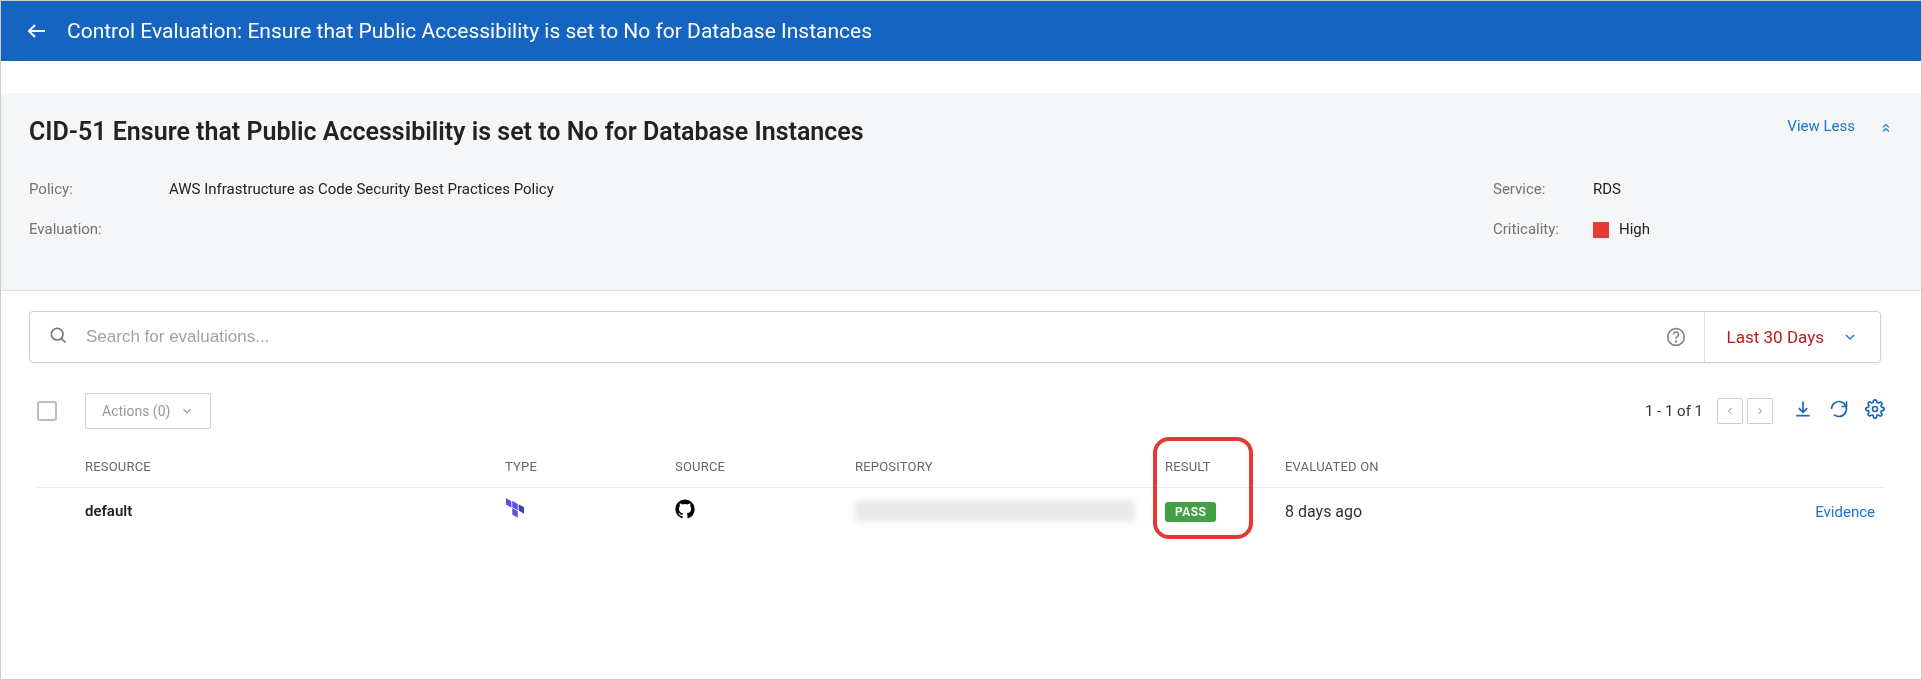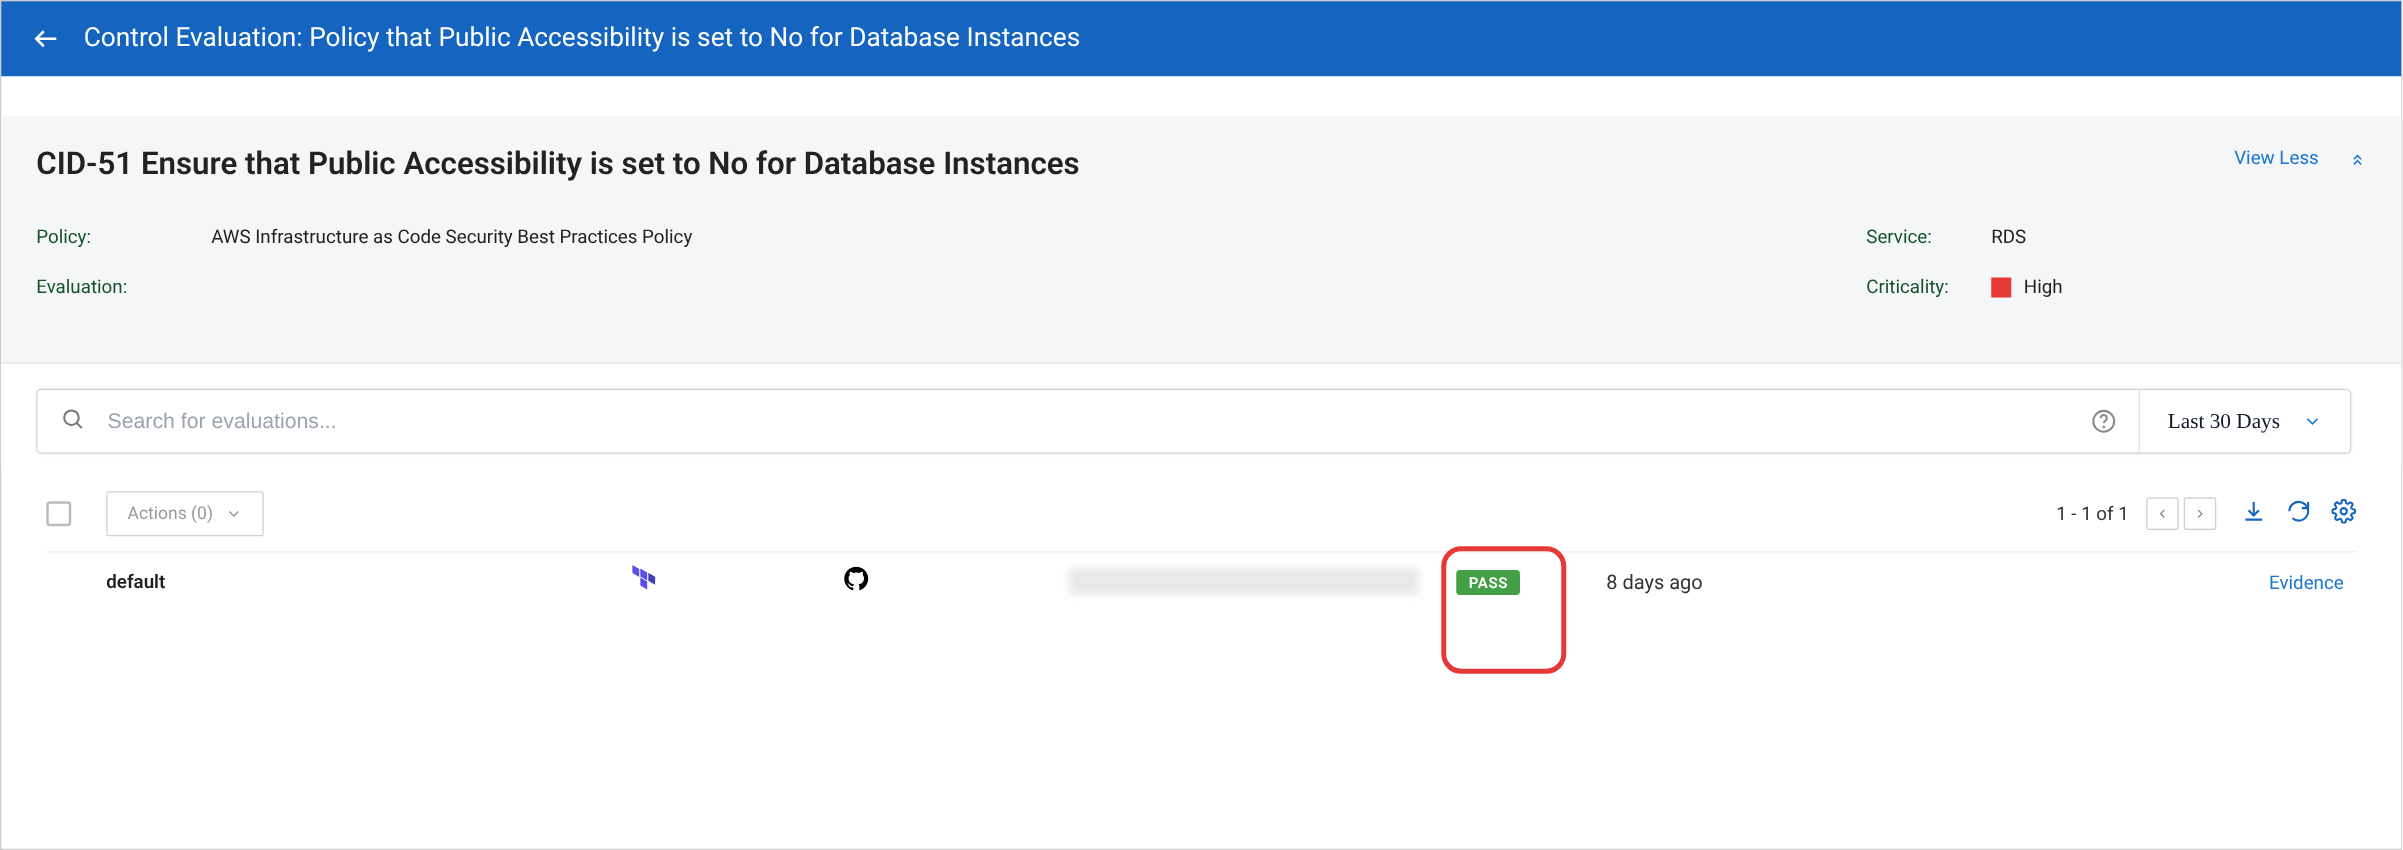--- a/index.html
+++ b/index.html
@@ -10,31 +10,31 @@
   .header-bar .back-icon svg { stroke: #fff; }
   .header-title { font-size: 21px; font-weight: 400; }
   .detail-panel { background: #f5f6f7; padding: 24px 28px 30px 28px; border-bottom: 1px solid #e0e0e0; margin-top: 32px; }
   .detail-top { display: flex; justify-content: space-between; align-items: flex-start; }
   .detail-title { font-size: 25px; font-weight: 600; color: #222; }
   .view-less { color: #1976d2; font-size: 15px; cursor: pointer; display: flex; align-items: flex-end; gap: 24px; }
   .meta-grid { margin-top: 34px; display: flex; }
   .meta-col-left { flex: 1; }
   .meta-col-right { width: 400px; }
   .meta-row { display: flex; margin-bottom: 22px; }
-  .meta-label { width: 140px; color: #14532d; font-size: 15px; }
+  .meta-label { width: 140px; color: #737373; font-size: 15px; }
   .meta-value { font-size: 15px; color: #222; }
   .view-steps-btn { border: 1px solid #90caf9; background: #e3f2fd; color: #1565c0; padding: 7px 18px; font-size: 14px; border-radius: 2px; cursor: pointer; }
   .crit-swatch { display: inline-block; width: 16px; height: 16px; background: #e53935; margin-right: 10px; vertical-align: middle; }
   .search-row { padding: 20px 40px 12px 28px; background: #fff; }
   .search-box { display: flex; align-items: center; border: 1px solid #d0d0d0; border-radius: 4px; height: 52px; box-shadow: 0 1px 3px rgba(0,0,0,0.05); }
   .search-icon-wrap { padding: 0 18px; color: #777; }
   .search-input { flex: 1; border: none; outline: none; font-size: 17px; color: #333; }
   .search-input::placeholder { color: #9ca3af; }
   .help-icon-wrap { padding: 0 18px; color: #888; border-right: 1px solid #e0e0e0; height: 100%; display: flex; align-items: center; }
-  .date-filter { padding: 0 22px; font-size: 17px; color: #0f172a; display: flex; align-items: center; gap: 18px; cursor: pointer; height: 100%; font-family: Liberation Serif, serif; }
+  .date-filter { padding: 0 22px; font-size: 17px; color: #b91c1c; display: flex; align-items: center; gap: 18px; cursor: pointer; height: 100%; }
   .table-controls { display: flex; align-items: center; padding: 18px 36px 12px 36px; }
   .checkbox { width: 20px; height: 20px; border: 2px solid #bbb; border-radius: 3px; margin-right: 28px; cursor: pointer; }
   .actions-btn { border: 1px solid #d0d0d0; background: #fff; color: #999; padding: 9px 16px; font-size: 14px; border-radius: 2px; display: flex; align-items: center; gap: 10px; cursor: pointer; }
   .spacer { flex: 1; }
   .pager-text { font-size: 15px; color: #333; margin-right: 14px; }
   .pager-btn { width: 26px; height: 26px; border: 1px solid #ccc; border-radius: 2px; display: flex; align-items: center; justify-content: center; margin-right: 4px; cursor: pointer; color: #888; }
   .toolbar-icon { margin-left: 16px; color: #1565c0; cursor: pointer; }
   .table { padding: 0 36px; }
   .thead { display: flex; border-bottom: 1px solid transparent; padding: 18px 0 12px 0; font-size: 13px; color: #666; letter-spacing: 0.2px; }
   .col-check { width: 48px; }
@@ -59,21 +59,21 @@
 <body>
 
 <div class="app">
   <div class="header-bar">
     <span class="back-icon">
       <svg width="24" height="24" viewBox="0 0 24 24" fill="none" stroke="currentColor" stroke-width="2">
           <line x1="20" y1="12" x2="4" y2="12"></line>
           <polyline points="10,18 4,12 10,6"></polyline>
         </svg>
     </span>
-    <span class="header-title">Control Evaluation: Policy that Public Accessibility is set to No for Database Instances</span>
+    <span class="header-title">Control Evaluation: Ensure that Public Accessibility is set to No for Database Instances</span>
   </div>
 
   <div class="detail-panel">
     <div class="detail-top">
       <div class="detail-title">CID-51 Ensure that Public Accessibility is set to No for Database Instances</div>
       <div class="view-less">
         <span>View Less</span>
         <svg width="14" height="14" viewBox="0 0 24 24" fill="none" stroke="#1976d2" stroke-width="2">
             <polyline points="17,11 12,6 7,11"></polyline>
             <polyline points="17,18 12,13 7,18"></polyline>
@@ -167,20 +167,30 @@
     <span class="toolbar-icon">
       <svg width="20" height="20" viewBox="0 0 24 24" fill="none" stroke="currentColor" stroke-width="2">
           <circle cx="12" cy="12" r="3"></circle>
           <path d="M19.4 15a1.7 1.7 0 0 0 .34 1.87l.06.06a2 2 0 1 1-2.83 2.83l-.06-.06a1.7 1.7 0 0 0-1.87-.34 1.7 1.7 0 0 0-1 1.56V21a2 2 0 1 1-4 0v-.09a1.7 1.7 0 0 0-1-1.56 1.7 1.7 0 0 0-1.87.34l-.06.06a2 2 0 1 1-2.83-2.83l.06-.06a1.7 1.7 0 0 0 .34-1.87 1.7 1.7 0 0 0-1.56-1H3a2 2 0 1 1 0-4h.09a1.7 1.7 0 0 0 1.56-1 1.7 1.7 0 0 0-.34-1.87l-.06-.06a2 2 0 1 1 2.83-2.83l.06.06a1.7 1.7 0 0 0 1.87.34H9a1.7 1.7 0 0 0 1-1.56V3a2 2 0 1 1 4 0v.09a1.7 1.7 0 0 0 1 1.56 1.7 1.7 0 0 0 1.87-.34l.06-.06a2 2 0 1 1 2.83 2.83l-.06.06a1.7 1.7 0 0 0-.34 1.87V9a1.7 1.7 0 0 0 1.56 1H21a2 2 0 1 1 0 4h-.09a1.7 1.7 0 0 0-1.56 1z"></path>
         </svg>
     </span>
   </div>
 
   <div class="table-wrap">
     <div class="table">
+      <div class="thead">
+        <div class="col-check"></div>
+        <div class="col-resource">RESOURCE</div>
+        <div class="col-type">TYPE</div>
+        <div class="col-source">SOURCE</div>
+        <div class="col-repo">REPOSITORY</div>
+        <div class="col-result">RESULT</div>
+        <div class="col-eval">EVALUATED ON</div>
+        <div class="col-evidence"></div>
+      </div>
       <div class="trow">
         <div class="col-check"></div>
         <div class="col-resource resource-name">default</div>
         <div class="col-type type-icon-wrap">
           <svg width="20" height="22" viewBox="0 0 22 24">
               <path fill="#5c4ee5" d="M8 3l6 3.5v7L8 10V3z"></path>
               <path fill="#4040b2" d="M15 6.7l6 3.5v7l-6-3.5v-7z"></path>
               <path fill="#5c4ee5" d="M1 0l6 3.5v7L1 7V0z"></path>
               <path fill="#5c4ee5" d="M8 11l6 3.5v7L8 18v-7z"></path>
             </svg>

